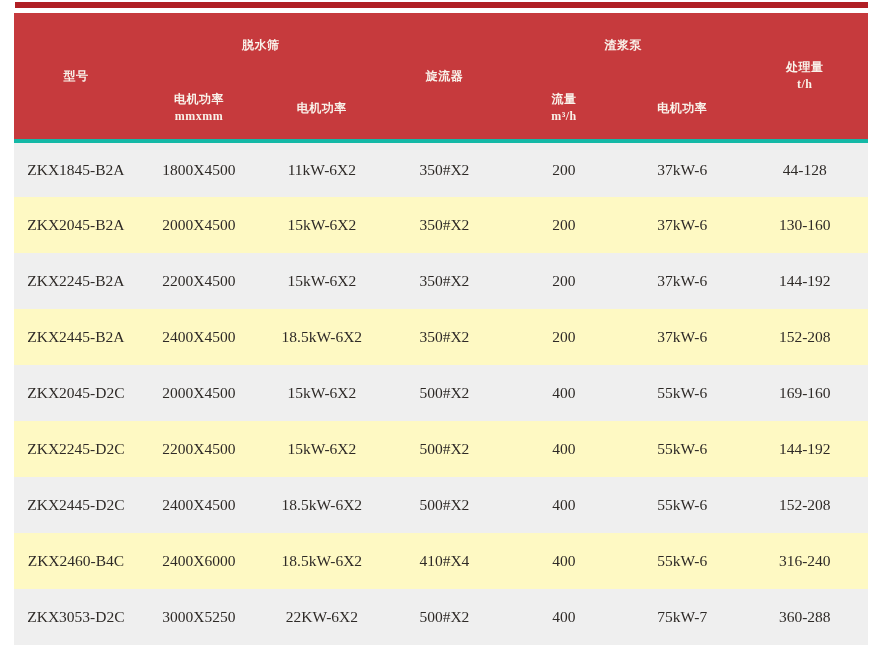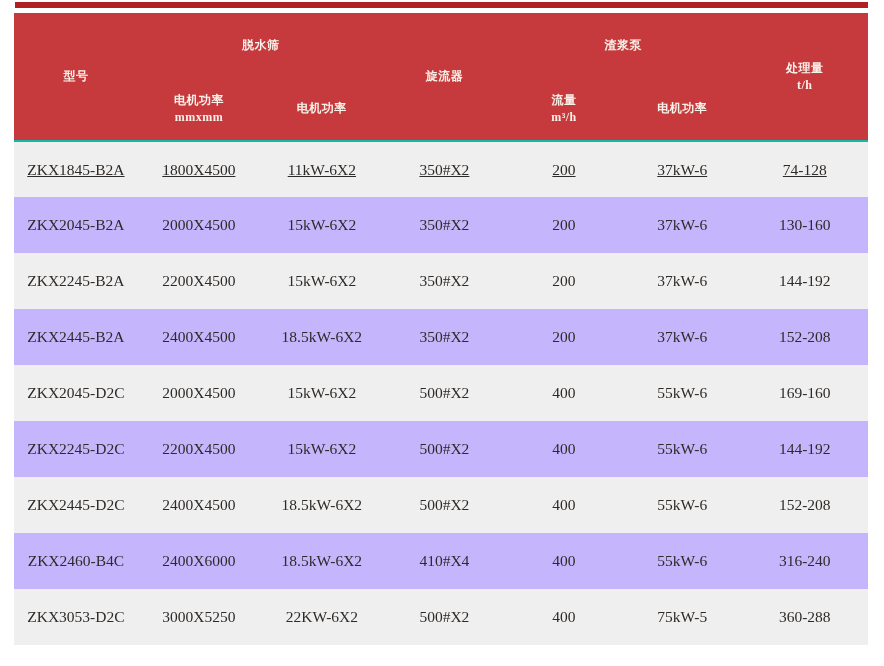--- a/index.html
+++ b/index.html
@@ -43,23 +43,23 @@
   thead tr.group-row th{height:64px;}
   thead tr.sub-row th{height:64px;}
   tbody td{
     height:56px;
     text-align:center;
     vertical-align:middle;
     font-size:15.5px;
     color:var(--body-text);
     padding:0;
   }
-  tbody tr{background:#c4b5fd;}
+  tbody tr{background:#fef9c3;}
   tbody tr.alt{background:var(--row-alt);}
-  tbody tr:first-child td{border-top:2px solid #14b8a6;text-decoration:underline;}
+  tbody tr:first-child td{border-top:4px solid #14b8a6;}
 </style>
 </head>
 <body>
 
 <div class="page">
   <div class="top-strip"></div>
 
   <table class="spec-table">
     <colgroup>
       <col style="width:14.5%">
@@ -89,21 +89,21 @@
       </tr>
     </thead>
     <tbody>
         <tr class="alt">
     <td>ZKX1845-B2A</td>
     <td>1800X4500</td>
     <td>11kW-6X2</td>
     <td>350#X2</td>
     <td>200</td>
     <td>37kW-6</td>
-    <td>74-128</td>
+    <td>44-128</td>
   </tr>
         <tr>
     <td>ZKX2045-B2A</td>
     <td>2000X4500</td>
     <td>15kW-6X2</td>
     <td>350#X2</td>
     <td>200</td>
     <td>37kW-6</td>
     <td>130-160</td>
   </tr>
@@ -160,18 +160,18 @@
     <td>400</td>
     <td>55kW-6</td>
     <td>316-240</td>
   </tr>
         <tr class="alt">
     <td>ZKX3053-D2C</td>
     <td>3000X5250</td>
     <td>22KW-6X2</td>
     <td>500#X2</td>
     <td>400</td>
-    <td>75kW-5</td>
+    <td>75kW-7</td>
     <td>360-288</td>
   </tr>
       </tbody>
   </table>
 </div>
 
 </body></html>

